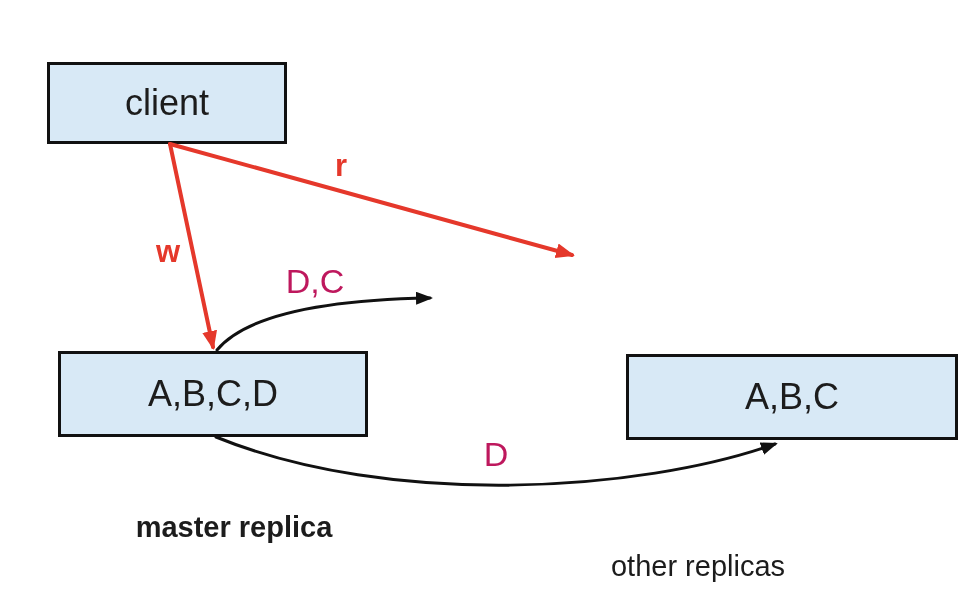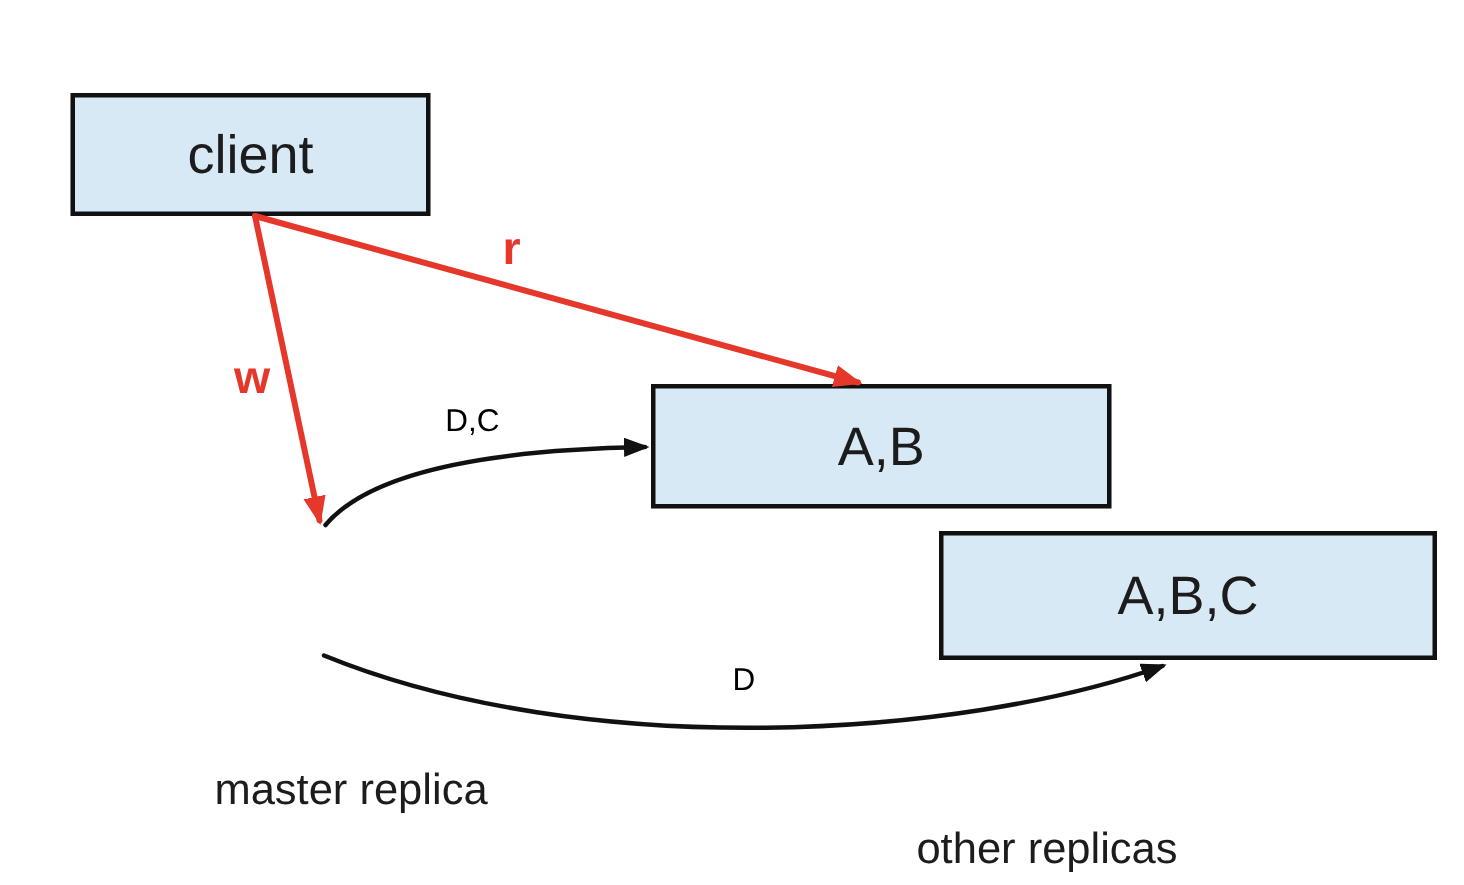--- a/index.html
+++ b/index.html
@@ -33,55 +33,55 @@
   #node-abc    { left: 626px; top: 354px; width: 332px; height: 86px; }
 
   svg.edges {
     position: absolute;
     left: 0;
     top: 0;
   }
   .edge-label {
     position: absolute;
     transform: translate(-50%, -50%);
-    font-size: 21px;
-    color: #000000;
+    font-size: 34px;
+    color: #be185d;
     white-space: nowrap;
   }
   .edge-label.red {
     color: #e5382b;
     font-weight: bold;
     font-size: 31px;
   }
   #label-w  { left: 168px; top: 252px; }
   #label-r  { left: 341px; top: 166px; }
   #label-dc { left: 315px; top: 281px; }
   #label-d  { left: 496px; top: 454px; }
 
   .caption {
     position: absolute;
     width: 320px;
     text-align: center;
     font-size: 29px;
     color: #1c1c1c;
     white-space: nowrap;
   }
-  #caption-master { left: 74px;  top: 511px; }
+  #caption-master { left: 74px;  top: 511px; font-weight: bold; }
   #caption-others { left: 538px; top: 511px; margin-top: 39px; }
 </style>
 </head>
 <body>
 
 <div id="canvas">
 
   <div class="node" id="node-client">
     <span>client</span>
   </div>
-  <div class="node" id="node-ab">
-    <span>A,B</span>
+  <div class="node" id="node-abcd">
+    <span>A,B,C,D</span>
   </div>
   <div class="node" id="node-abc">
     <span>A,B,C</span>
   </div>
 
   <svg class="edges" width="976" height="590" viewBox="0 0 976 590">
     <defs>
       <marker id="arrowRed" markerUnits="userSpaceOnUse" markerWidth="24" markerHeight="20" refX="16" refY="7.5" orient="auto">
         <path d="M0,0 L19,7.5 L0,15 Z" fill="#e5382b"></path>
       </marker>

